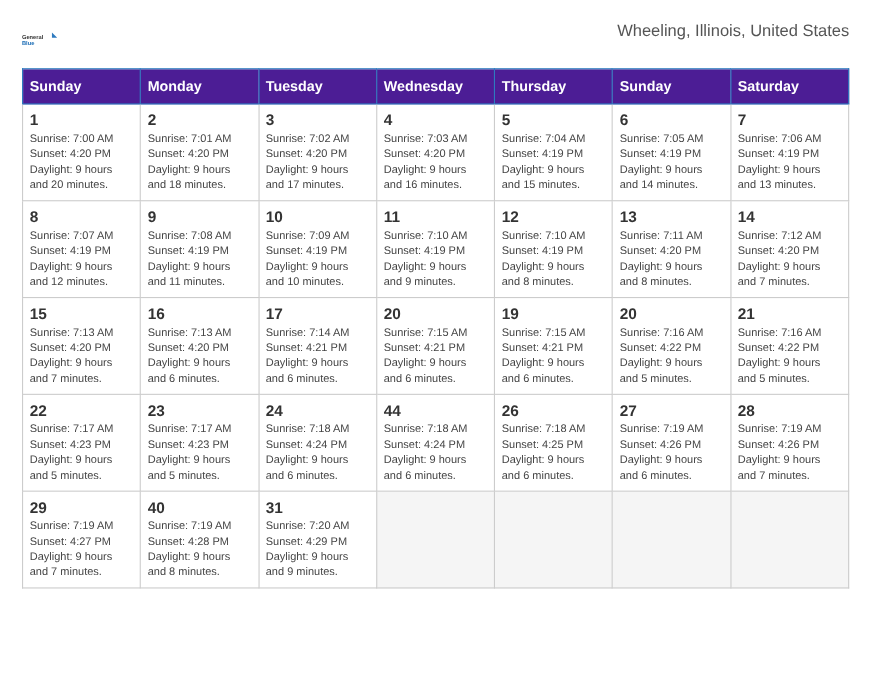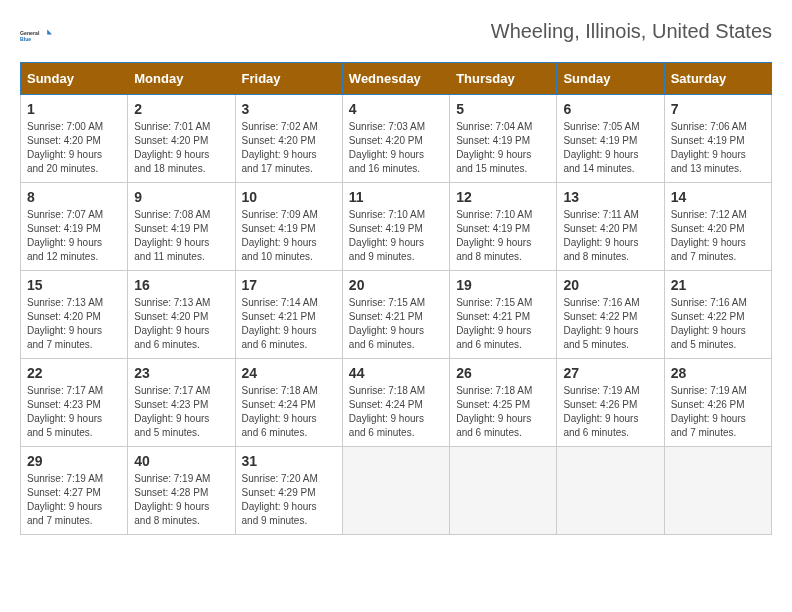--- a/index.html
+++ b/index.html
@@ -23,30 +23,30 @@
     }
     .title-section {
       text-align: right;
     }
     .main-title {
       font-size: 36px;
       font-weight: bold;
       color: #333;
     }
     .subtitle {
-      font-size: 20px;
+      font-size: 15px;
       color: #555;
     }
     .calendar {
       width: 100%;
       border-collapse: collapse;
       font-size: 11px;
     }
     .calendar thead tr {
-      background-color: #a16207;
+      background-color: #4c1d95;
       color: #fff;
     }
     .calendar thead th {
       padding: 8px 6px;
       text-align: left;
       font-size: 13px;
       font-weight: bold;
       border: 1px solid #2e7abf;
     }
     .calendar tbody tr {
@@ -89,21 +89,21 @@
   <div class="title-section">
     <div class="subtitle">Wheeling, Illinois, United States</div>
   </div>
 </div>
 
 <table class="calendar">
   <thead>
     <tr>
     <th>Sunday</th>
         <th>Monday</th>
-        <th>Friday</th>
+        <th>Tuesday</th>
         <th>Wednesday</th>
         <th>Thursday</th>
         <th>Sunday</th>
         <th>Saturday</th>
       </tr>
   </thead>
   <tbody>
   <tr>
         <td>
           <div class="day-number">1</div>

